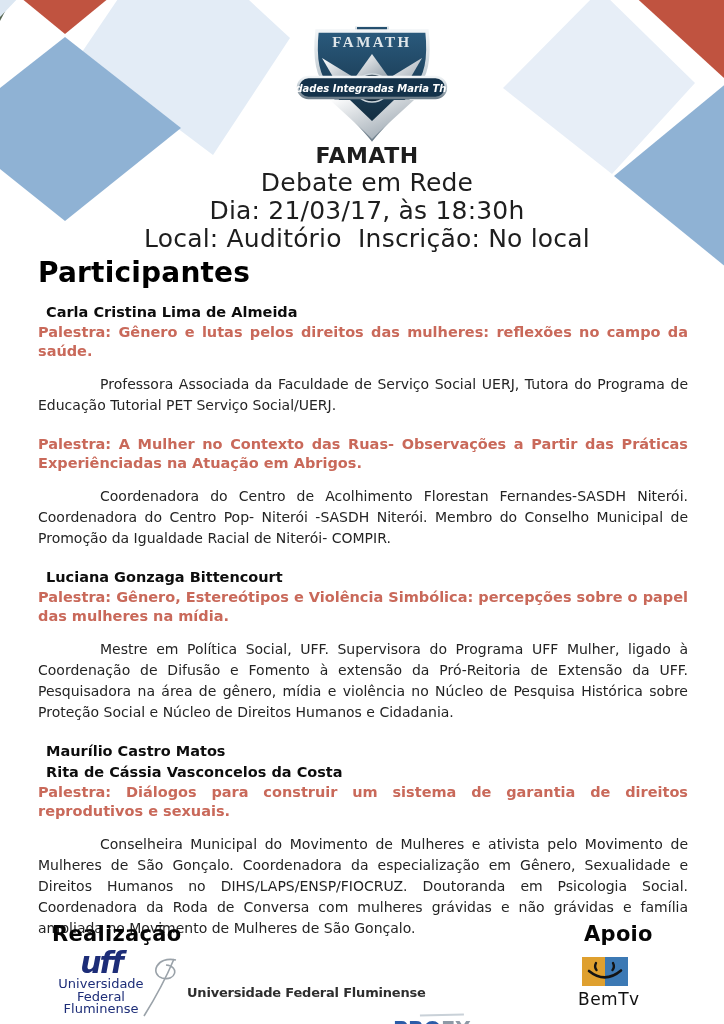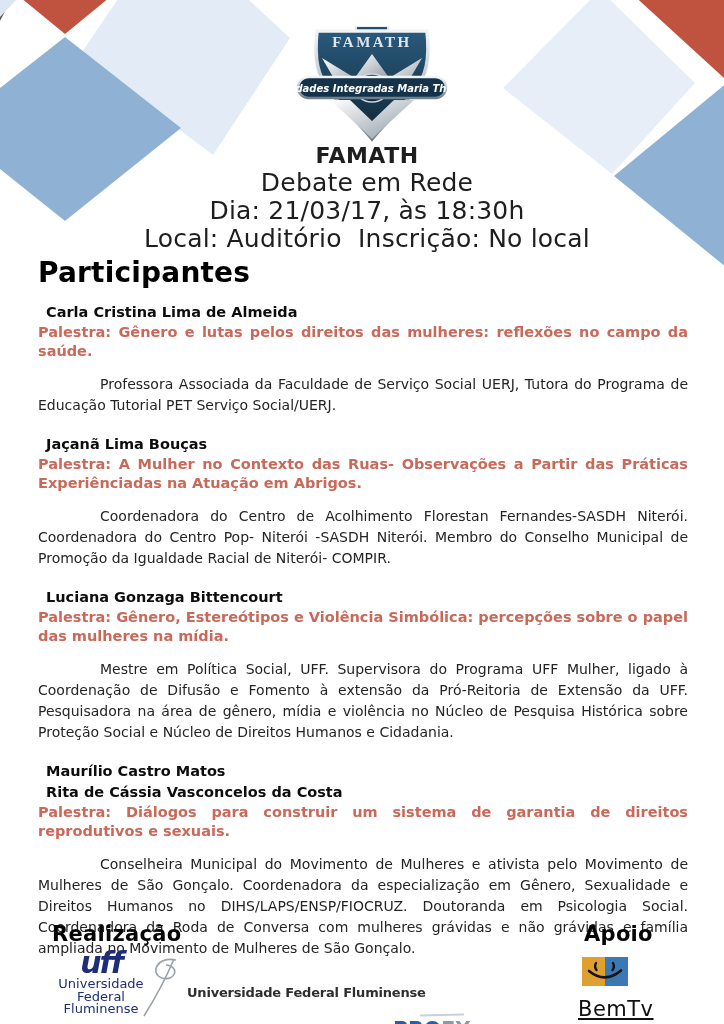--- a/index.html
+++ b/index.html
@@ -21,21 +21,21 @@
   .lbl-apoio{left:584px;top:922px;}
   .ufflogo{position:absolute;left:58px;top:948px;width:86px;text-align:center;z-index:2;}
   .uff-script{font-size:30px;font-weight:700;font-style:italic;letter-spacing:-2px;line-height:30px;}
   .uff-lines{font-size:13px;font-weight:400;line-height:12.5px;}
   .psi{position:absolute;left:136px;top:958px;z-index:2;}
   .ipsitext{position:absolute;left:187px;top:985px;z-index:2;font-size:13px;font-weight:700;line-height:16px;color:#2e2e2e;letter-spacing:-.2px;}
   .proex{position:absolute;left:393px;top:1020px;z-index:2;line-height:20px;}
   .proex .big{font-size:21px;font-weight:800;letter-spacing:-.5px;}
   .proex .cap{display:block;font-size:6px;letter-spacing:1.6px;margin-top:1px;}
   .bemtv{position:absolute;left:578px;top:957px;width:54px;text-align:center;z-index:2;}
-  .bemtv-label{font-size:21px;color:#101010;line-height:17px;letter-spacing:.5px;margin-top:11px;text-decoration:underline;}
+  .bemtv-label{font-size:17px;color:#101010;line-height:17px;letter-spacing:.5px;margin-top:1px;}
   .cutmark{position:absolute;left:420px;top:1014px;width:44px;height:9px;z-index:2;
            border-top:2px solid #c9d1d8;border-bottom:1px solid #dfe4e8;transform:rotate(-1deg);}
 </style>
 </head>
 <body>
 
 <div class="page">
 
   <svg class="deco" viewBox="0 0 724 1024" preserveAspectRatio="none" aria-hidden="true">
     <polygon points="0,0 11,0 0,21" fill="#53634f"></polygon>
@@ -87,21 +87,20 @@
   <div class="content">
     <h2>Participantes</h2>
 
     <section class="participant">
       <h3 class="p-name">Carla Cristina Lima de Almeida</h3>
       <p class="p-talk" style="color:#c9695a">Palestra: Gênero e lutas pelos direitos das mulheres: reflexões no campo da saúde.</p>
       <p class="p-bio">Professora Associada da Faculdade de Serviço Social UERJ, Tutora do Programa de Educação Tutorial PET Serviço Social/UERJ.</p>
     </section>
 
     <section class="participant">
-      <h3 class="p-name">Jaçanã Lima Bouças</h3>
       <p class="p-talk" style="color:#c9695a">Palestra: A Mulher no Contexto das Ruas- Observações a Partir das Práticas Experiênciadas na Atuação em Abrigos.</p>
       <p class="p-bio">Coordenadora do Centro de Acolhimento Florestan Fernandes-SASDH Niterói. Coordenadora do Centro Pop- Niterói -SASDH Niterói. Membro do Conselho Municipal de Promoção da Igualdade Racial de Niterói- COMPIR.</p>
     </section>
 
     <section class="participant">
       <h3 class="p-name">Luciana Gonzaga Bittencourt</h3>
       <p class="p-talk" style="color:#c9695a">Palestra: Gênero, Estereótipos e Violência Simbólica: percepções sobre o papel das mulheres na mídia.</p>
       <p class="p-bio">Mestre em Política Social, UFF. Supervisora do Programa UFF Mulher, ligado à Coordenação de Difusão e Fomento à extensão da Pró-Reitoria de Extensão da UFF. Pesquisadora na área de gênero, mídia e violência no Núcleo de Pesquisa Histórica sobre Proteção Social e Núcleo de Direitos Humanos e Cidadania.</p>
     </section>
 

